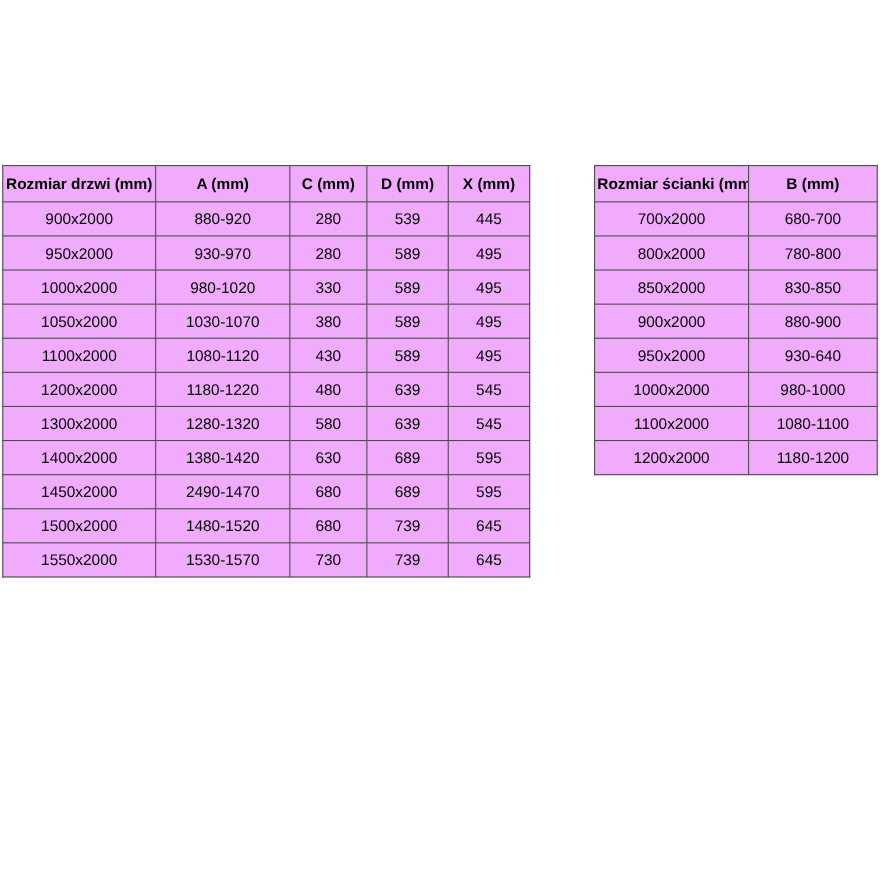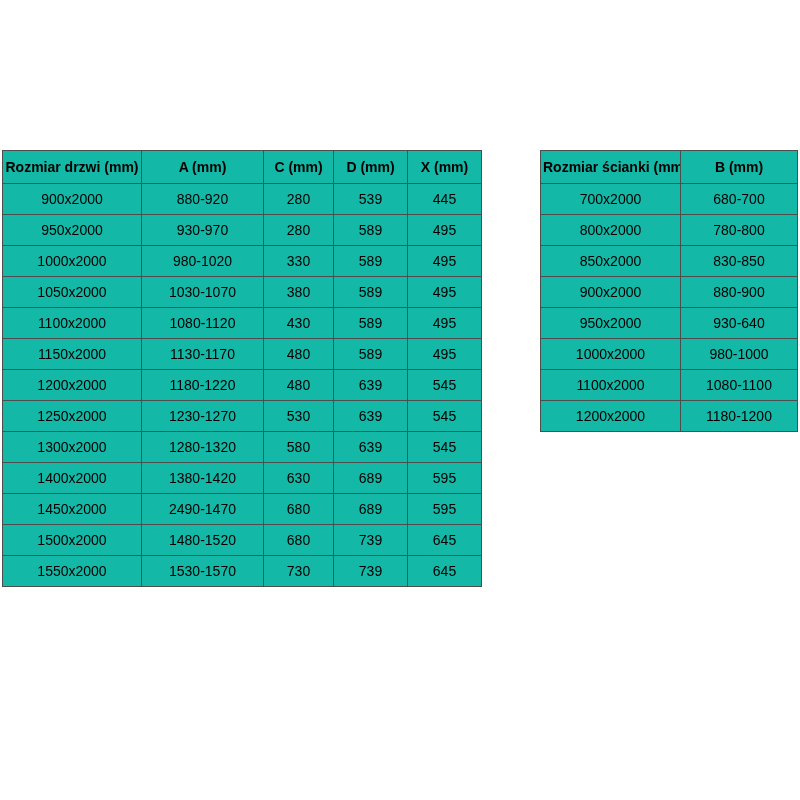--- a/index.html
+++ b/index.html
@@ -8,21 +8,21 @@
     background: #ffffff;
     width: 800px;
     height: 800px;
     font-family: "Liberation Sans", sans-serif;
     position: relative;
   }
   table.spec {
     position: absolute;
     border-collapse: collapse;
     table-layout: fixed;
-    background: #14b8a6;
+    background: #f0abfc;
   }
   table.spec th, table.spec td {
     border: 1px solid #4d4d4d;
     text-align: center;
     vertical-align: middle;
     color: #000000;
     font-size: 14px;
     padding: 0 2px;
     overflow: hidden;
     white-space: nowrap;
@@ -96,37 +96,23 @@
         <td>495</td>
       </tr>
       <tr>
         <td>1100x2000</td>
         <td>1080-1120</td>
         <td>430</td>
         <td>589</td>
         <td>495</td>
       </tr>
       <tr>
-        <td>1150x2000</td>
-        <td>1130-1170</td>
-        <td>480</td>
-        <td>589</td>
-        <td>495</td>
-      </tr>
-      <tr>
         <td>1200x2000</td>
         <td>1180-1220</td>
         <td>480</td>
-        <td>639</td>
-        <td>545</td>
-      </tr>
-      <tr>
-        <td>1250x2000</td>
-        <td>1230-1270</td>
-        <td>530</td>
         <td>639</td>
         <td>545</td>
       </tr>
       <tr>
         <td>1300x2000</td>
         <td>1280-1320</td>
         <td>580</td>
         <td>639</td>
         <td>545</td>
       </tr>

